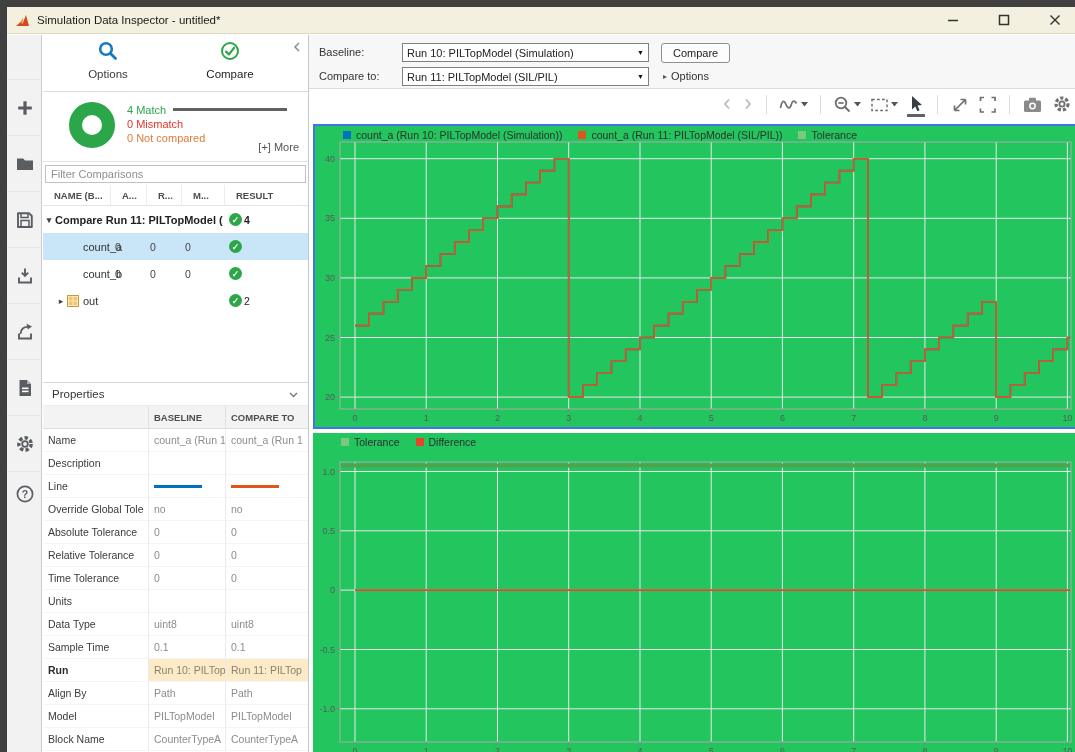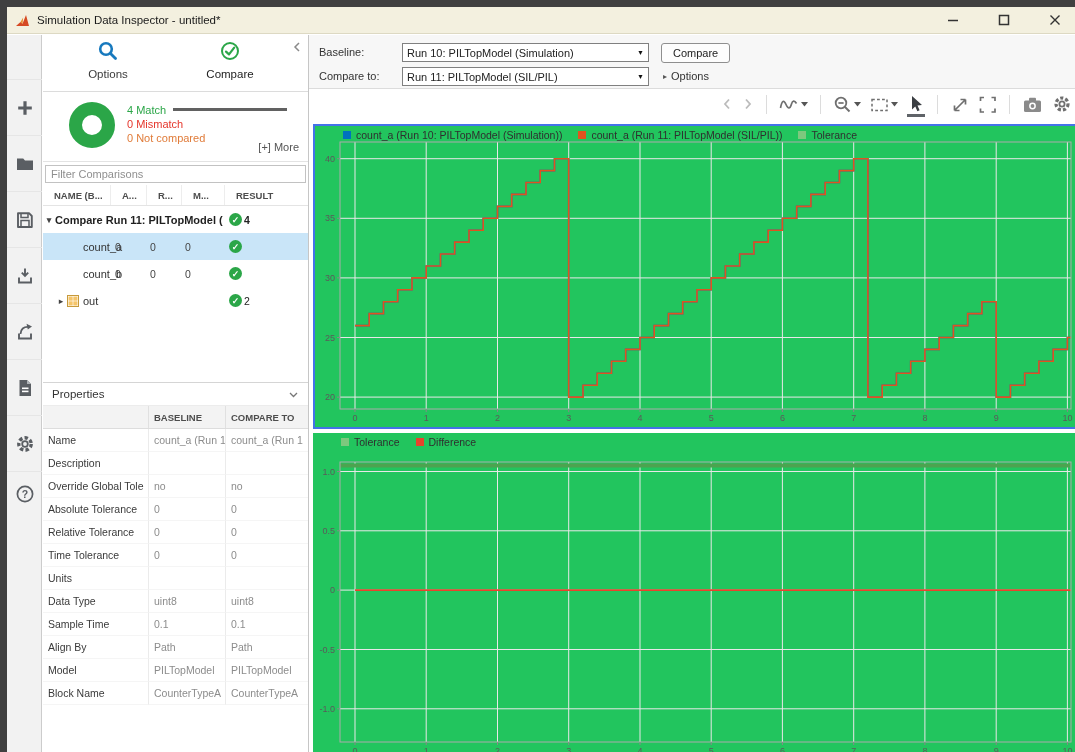--- a/index.html
+++ b/index.html
@@ -291,20 +291,29 @@
             <div class="pc pl">Name</div>
             <div class="pc pv">count_a (Run 1</div>
             <div class="pc pv">count_a (Run 1</div>
           </div>
           <div class="prop-row">
             <div class="pc pl">Description</div>
             <div class="pc pv"></div>
             <div class="pc pv"></div>
           </div>
           <div class="prop-row">
+            <div class="pc pl">Line</div>
+            <div class="pc pv">
+              <span class="linebar" style="background: rgb(0, 114, 189);"></span>
+            </div>
+            <div class="pc pv">
+              <span class="linebar" style="background: rgb(224, 84, 30);"></span>
+            </div>
+          </div>
+          <div class="prop-row">
             <div class="pc pl">Override Global Tole</div>
             <div class="pc pv">no</div>
             <div class="pc pv">no</div>
           </div>
           <div class="prop-row">
             <div class="pc pl">Absolute Tolerance</div>
             <div class="pc pv">0</div>
             <div class="pc pv">0</div>
           </div>
           <div class="prop-row">
@@ -324,20 +333,25 @@
           </div>
           <div class="prop-row">
             <div class="pc pl">Data Type</div>
             <div class="pc pv">uint8</div>
             <div class="pc pv">uint8</div>
           </div>
           <div class="prop-row">
             <div class="pc pl">Sample Time</div>
             <div class="pc pv">0.1</div>
             <div class="pc pv">0.1</div>
+          </div>
+          <div class="prop-row hl">
+            <div class="pc pl">Run</div>
+            <div class="pc pv">Run 10: PILTop</div>
+            <div class="pc pv">Run 11: PILTop</div>
           </div>
           <div class="prop-row">
             <div class="pc pl">Align By</div>
             <div class="pc pv">Path</div>
             <div class="pc pv">Path</div>
           </div>
           <div class="prop-row">
             <div class="pc pl">Model</div>
             <div class="pc pv">PILTopModel</div>
             <div class="pc pv">PILTopModel</div>

